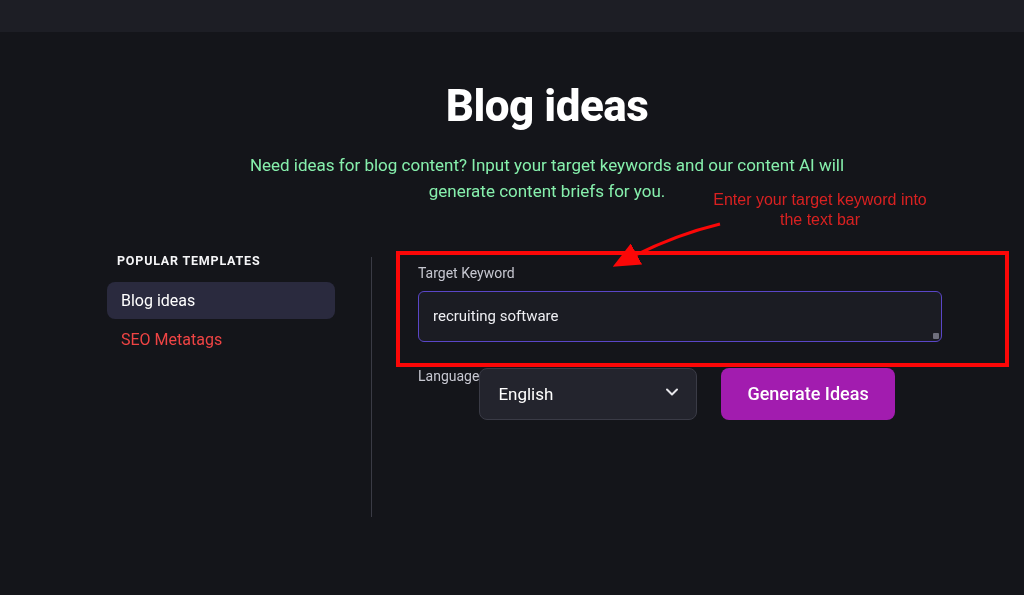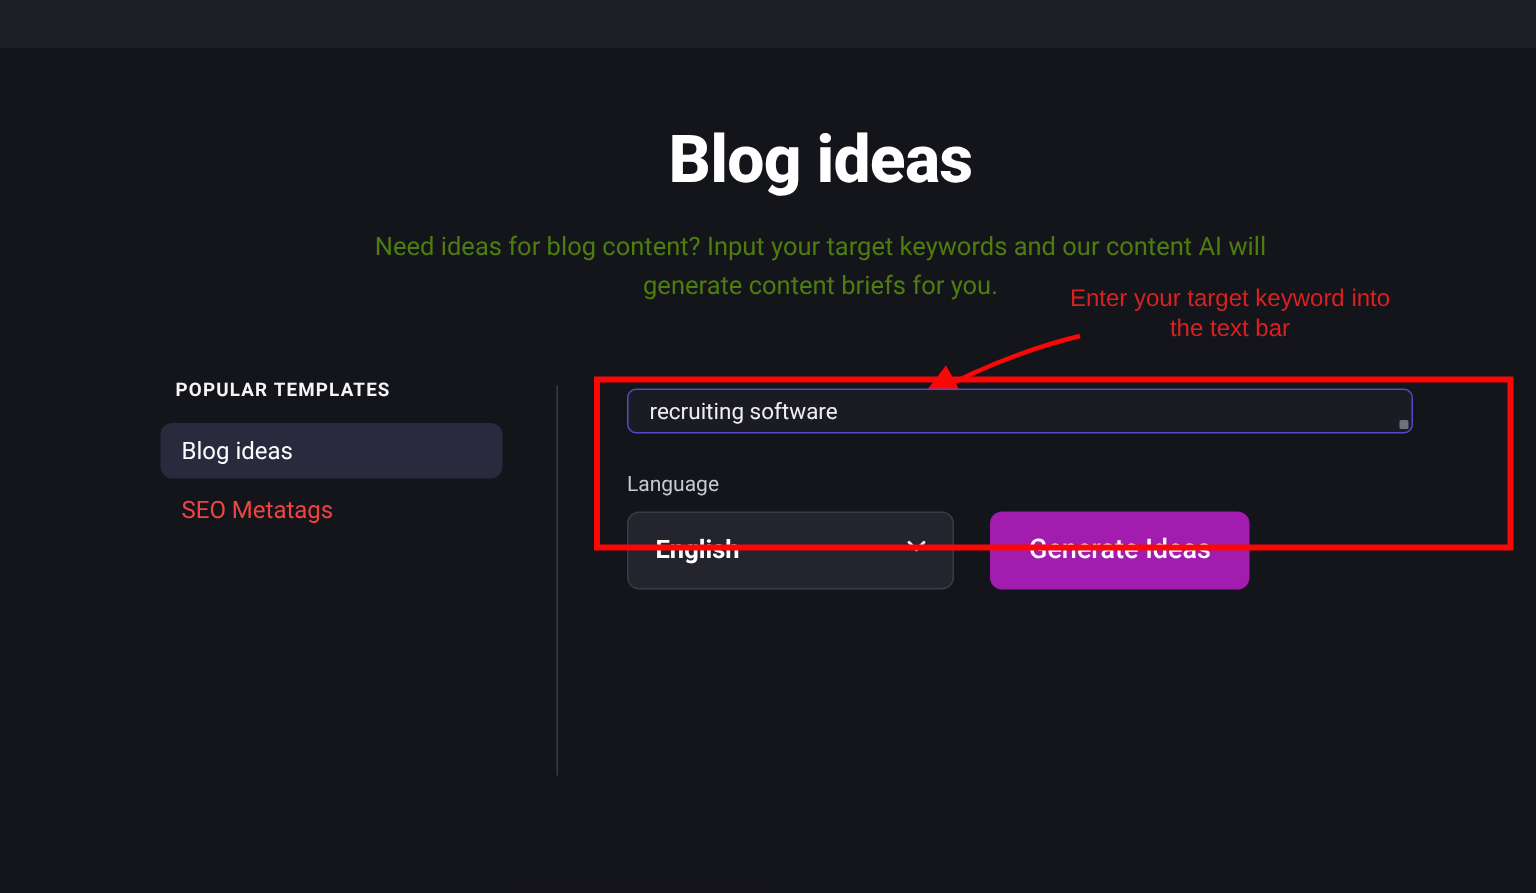--- a/index.html
+++ b/index.html
@@ -1,52 +1,52 @@
 <!DOCTYPE html>
 <html><head>
 <meta charset="utf-8">
 <style>
   * { box-sizing: border-box; margin: 0; padding: 0; font-family: -apple-system, BlinkMacSystemFont, "Segoe UI", Roboto, "Helvetica Neue", Arial, sans-serif; }
   html, body { width: 1024px; height: 595px; background: #14151a; color: #e6e6ea; overflow: hidden; }
   .topbar { height: 32px; width: 100%; background: #1d1e25; }
   .page { width: 100%; padding: 0; margin-left: 35px; }
   .header { text-align: center; margin: 48px auto 0 auto; width: 660px; }
   .title { font-size: 44px; font-weight: 800; color: #ffffff; letter-spacing: -0.5px; }
-  .subtitle { margin-top: 20px; font-size: 17px; line-height: 1.55; color: #4d7c0f; font-weight: 400;}
+  .subtitle { margin-top: 20px; font-size: 17px; line-height: 1.55; color: #86efac; font-weight: 400;}
   .content { display: flex; margin-top: 48px; padding: 0 40px 0 72px; }
   .sidebar { width: 228px; flex: 0 0 228px; }
   .sidebar-heading { font-size: 12.5px; font-weight: 700; letter-spacing: 0.8px; color: #f5f5f7; margin: 0 0 14px 10px; }
   .sidebar-list { list-style: none; display: flex; flex-direction: column; gap: 2px; }
   .sidebar-item { padding: 9px 14px; border-radius: 8px; font-size: 16px; color: #ef4444; cursor: pointer; }
   .sidebar-item.active { background: #2a2a3e; color: #ffffff; }
   .divider { width: 1px; background: #3a3b45; margin: 4px 28px 0 36px; height: 260px; }
   .form { flex: 1 1 auto; position: relative; padding-top: 6px;}
   .highlight-box { position: absolute; border: 4px solid #fb0707; left: -4px; right: 10px; top: -2px; height: 116px; pointer-events: none; }
   .form-label { font-size: 14px; color: #c7c8d1; margin: 6px 0 10px 18px; }
   .text-input {
     display: block;
     margin-left: 18px;
     width: 524px;
-    height: 30px;
+    height: 51px;
     background: #1b1c23;
     border: 1.5px solid #5a46c8;
     border-radius: 6px;
     color: #eeeef2;
     font-size: 15px;
     padding: 0 14px;
     outline: none;
   }
   .row2 { display: flex; align-items: flex-end; gap: 24px; margin-top: 26px; margin-left: 18px;}
-  .lang-block { display: flex; flex-direction: column; }
+  .lang-block { display: flex; }
   .lang-label { font-size: 14px; color: #c7c8d1; margin-bottom: 10px; }
   .select {
     display: flex; align-items: center; justify-content: space-between;
     width: 218px; height: 52px;
     background: #23242d; border: 1px solid #3a3b46; border-radius: 8px;
-    color: #ffffff; font-size: 17px; font-weight: 700; padding: 0 16px 0 18px; cursor: pointer;
+    color: #ffffff; font-size: 17px; font-weight: 400; padding: 0 16px 0 18px; cursor: pointer;
   }
   .select .chev { }
   .generate-btn {
     height: 52px; padding: 0 26px;
     background: #a21caf; border: none; border-radius: 8px;
     color: #ffffff; font-size: 18px; font-weight: 500; cursor: pointer;
   }
   .annotation {
     position: absolute;
     color: #d92121;
@@ -97,20 +97,21 @@
           <span>SEO Metatags</span>
         </li>
       </ul>
     </aside>
 
     <div class="divider"></div>
 
     <section class="form">
       <div class="highlight-box"></div>
 
+      <div class="form-label">Target Keyword</div>
       <div style="position:relative; display:inline-block;">
         <input type="text" class="text-input" value="recruiting software" style="">
         <span class="resize-dot" style="right:3px; bottom:3px;"></span>
       </div>
 
       <div class="row2">
         <div class="lang-block">
           <div class="lang-label">Language</div>
           <div class="select">
             <span>English</span>

